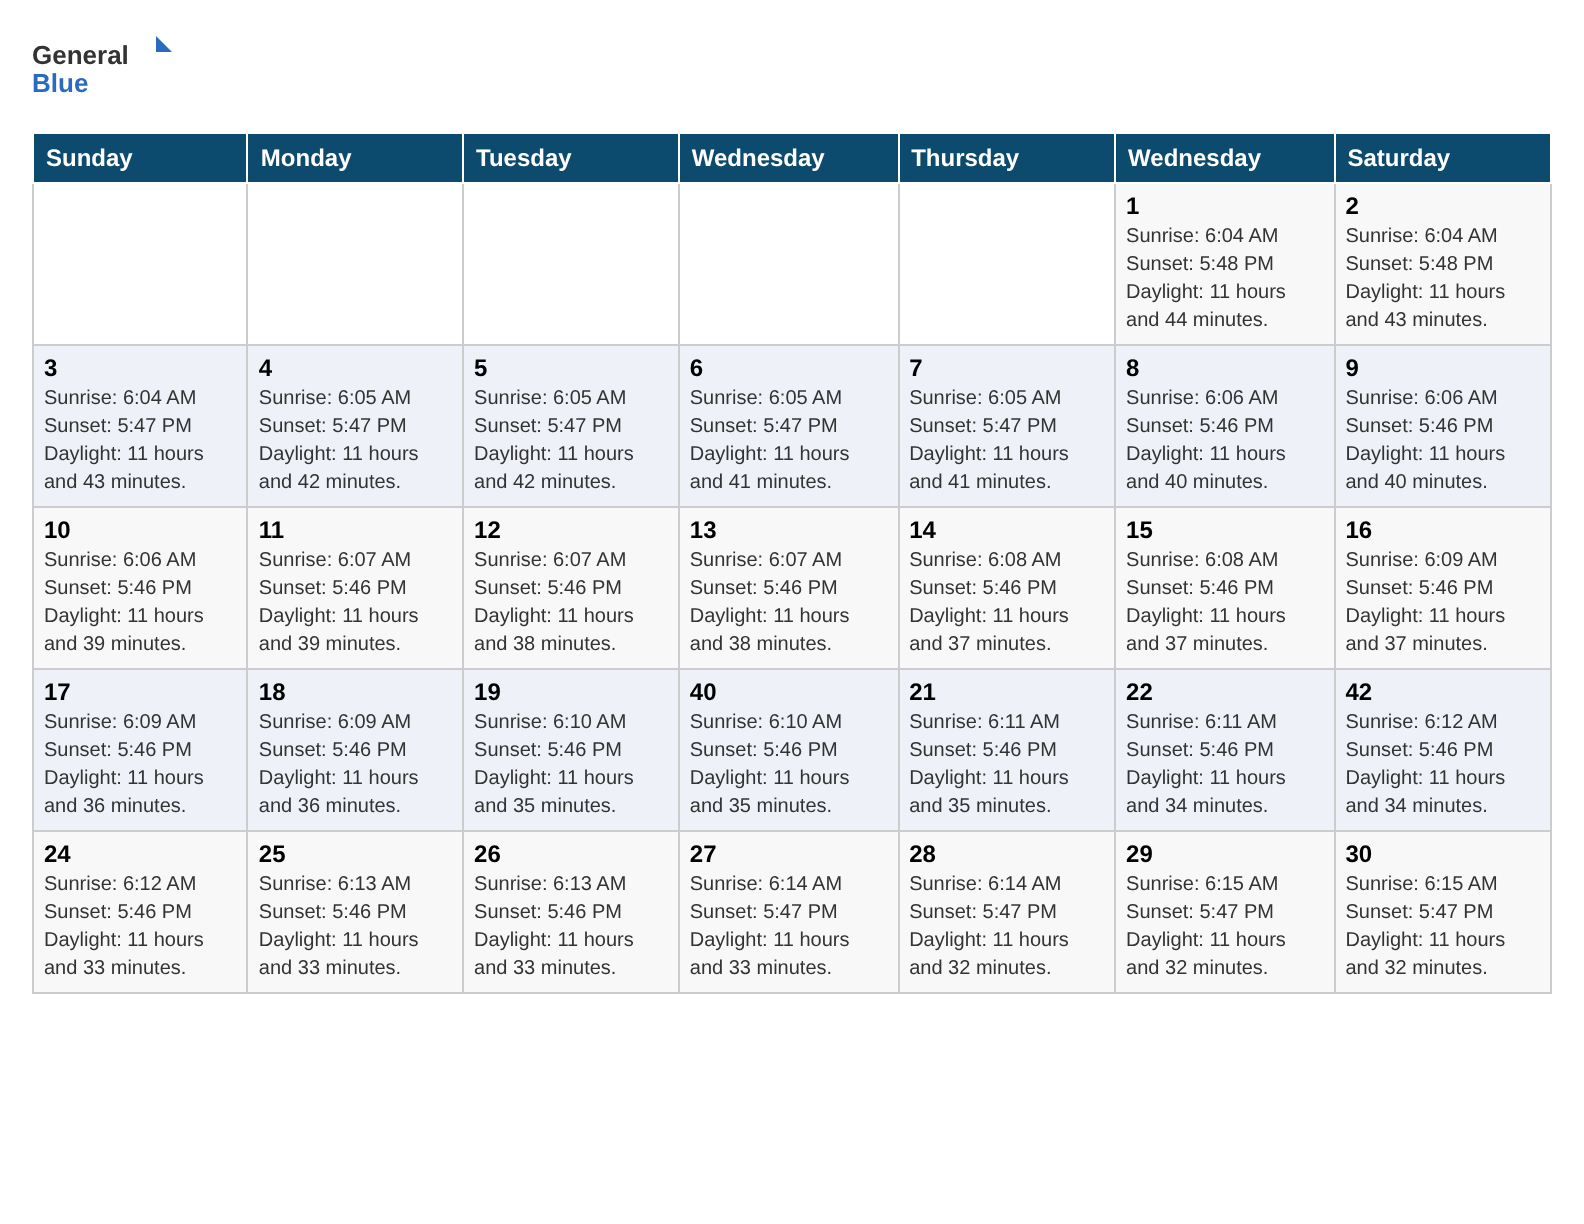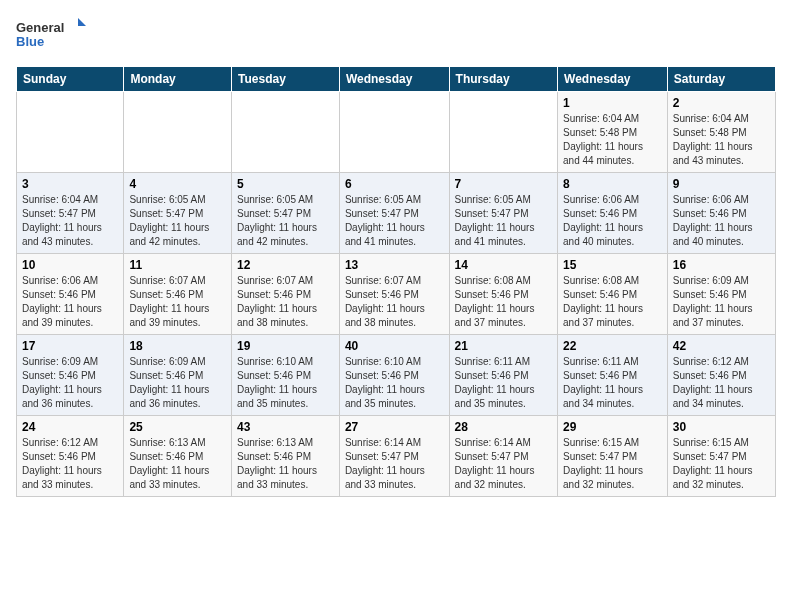--- a/index.html
+++ b/index.html
@@ -263,21 +263,21 @@
           <div class="cell-text">Sunset: 5:46 PM</div>
           <div class="cell-text">Daylight: 11 hours and 33 minutes.</div>
         </td>
         <td>
           <span class="day-num">25</span>
           <div class="cell-text">Sunrise: 6:13 AM</div>
           <div class="cell-text">Sunset: 5:46 PM</div>
           <div class="cell-text">Daylight: 11 hours and 33 minutes.</div>
         </td>
         <td>
-          <span class="day-num">43</span>
+          <span class="day-num">26</span>
           <div class="cell-text">Sunrise: 6:13 AM</div>
           <div class="cell-text">Sunset: 5:46 PM</div>
           <div class="cell-text">Daylight: 11 hours and 33 minutes.</div>
         </td>
         <td>
           <span class="day-num">27</span>
           <div class="cell-text">Sunrise: 6:14 AM</div>
           <div class="cell-text">Sunset: 5:47 PM</div>
           <div class="cell-text">Daylight: 11 hours and 33 minutes.</div>
         </td>

